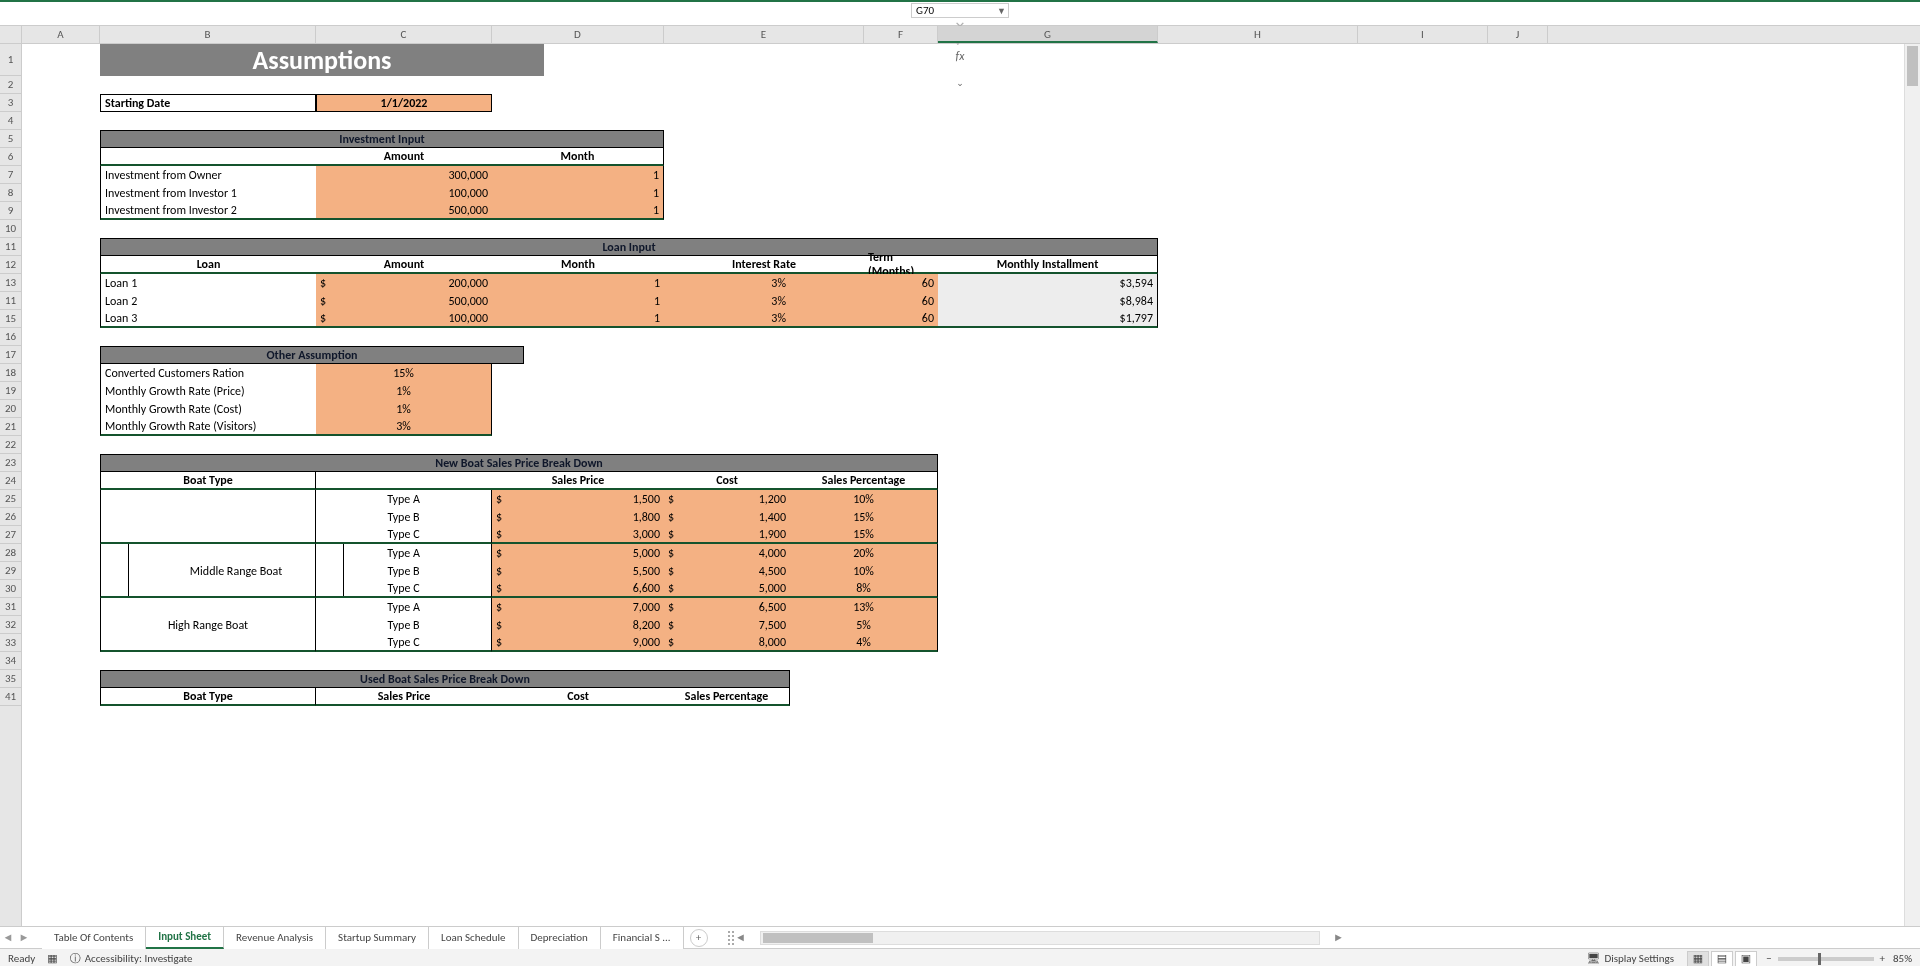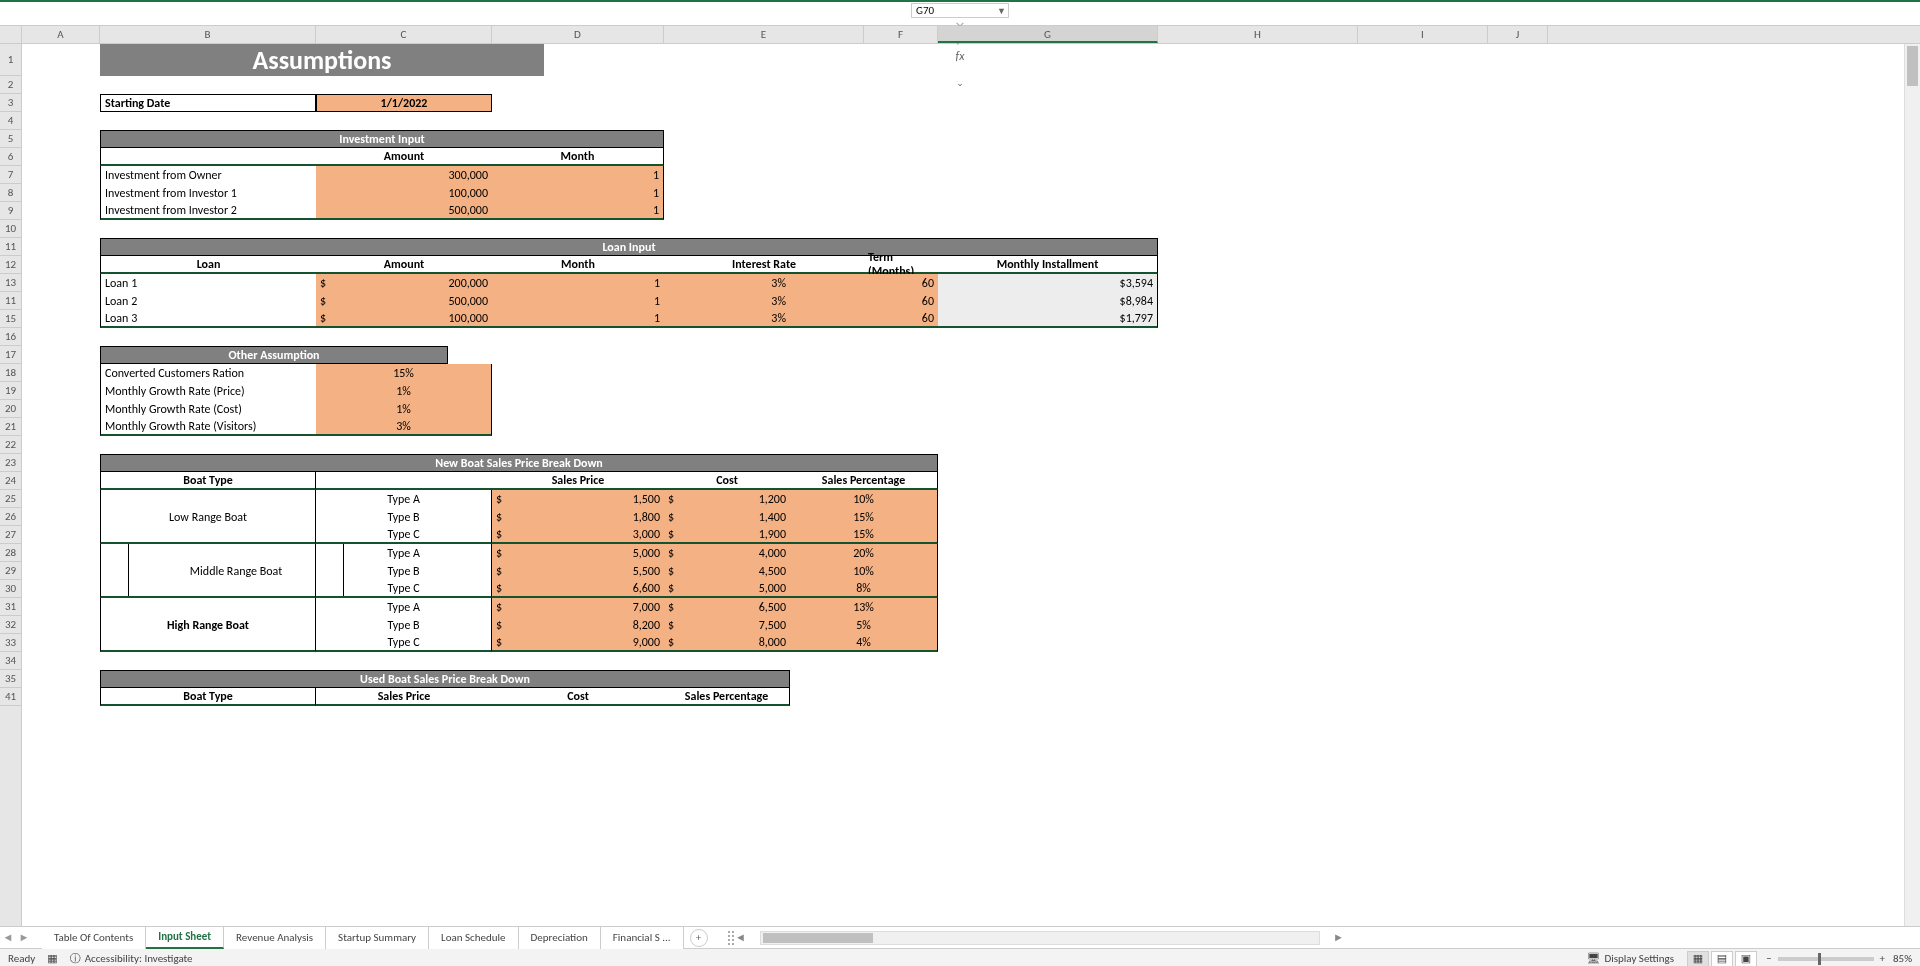--- a/index.html
+++ b/index.html
@@ -38,21 +38,21 @@
   .cG { left: 916px; width: 220px; }
   .cH { left: 1136px; width: 200px; }
   .cI { left: 1336px; width: 130px; }
   .cJ { left: 1466px; width: 60px; }
 
   .cell { position: absolute; font-size: 12px; padding: 0 4px; display: flex; align-items: center; }
   .b-all { border: 1px solid #000; }
   .b-r { border-right: 1px solid #000; }
   .b-b { border-bottom: 2px solid #14532d; }
   .b-l { border-left: 1px solid #000; }
-  .hdr-gray { background: #808080; color: #ffffff; font-weight: bold; justify-content: center; text-align: right; }
+  .hdr-gray { background: #808080; color: #0f172a; font-weight: bold; justify-content: center; text-align: right; }
   .hdr-big { background: #808080; color: #fff; font-weight: bold; font-size: 26px; justify-content: center; }
   .orange { background: #f4b183; }
   .light-gray { background: #ededed; }
   .bold { font-weight: bold; }
   .center { justify-content: center; }
   .right { justify-content: flex-end; }
   .left { justify-content: flex-start; }
 
   
   .vscroll { width: 16px; background: #f0f0f0; border-left: 1px solid #ddd; position: relative; }
@@ -199,21 +199,21 @@
       <div class="cell orange right" style="top:248px;left:768px;width:148px;height:18px">60</div>
       <div class="cell light-gray right b-r" style="top:248px;left:916px;width:220px;height:18px">$8,984</div>
       <div class="cell b-l b-b" style="top:266px;left:78px;width:216px;height:18px">Loan 3</div>
       <div class="cell orange left b-b" style="top:266px;left:294px;width:18px;height:18px">$</div>
       <div class="cell orange right b-b" style="top:266px;left:312px;width:158px;height:18px">100,000</div>
       <div class="cell orange right b-b" style="top:266px;left:470px;width:172px;height:18px">1</div>
       <div class="cell orange right b-b" style="top:266px;left:642px;width:126px;height:18px">3%</div>
       <div class="cell orange right b-b" style="top:266px;left:768px;width:148px;height:18px">60</div>
       <div class="cell light-gray right b-r b-b" style="top:266px;left:916px;width:220px;height:18px">$1,797</div>
 
-    <div class="cell hdr-gray b-all" style="top:302px;left:78px;width:348px;height:18px">Other Assumption</div>
+    <div class="cell hdr-gray b-all" style="top:302px;left:78px;width:424px;height:18px">Other Assumption</div>
     <div class="cell b-l" style="top:320px;left:78px;width:216px;height:18px">Converted Customers Ration</div>
       <div class="cell orange center b-r" style="top:320px;left:294px;width:176px;height:18px">15%</div>
       <div class="cell b-l" style="top:338px;left:78px;width:216px;height:18px">Monthly Growth Rate (Price)</div>
       <div class="cell orange center b-r" style="top:338px;left:294px;width:176px;height:18px">1%</div>
       <div class="cell b-l" style="top:356px;left:78px;width:216px;height:18px">Monthly Growth Rate (Cost)</div>
       <div class="cell orange center b-r" style="top:356px;left:294px;width:176px;height:18px">1%</div>
       <div class="cell b-l b-b" style="top:374px;left:78px;width:216px;height:18px">Monthly Growth Rate (Visitors)</div>
       <div class="cell orange center b-r b-b" style="top:374px;left:294px;width:176px;height:18px">3%</div>
 
     <div class="cell hdr-gray b-all" style="top:410px;left:78px;width:838px;height:18px">New Boat Sales Price  Break Down</div>
@@ -222,21 +222,20 @@
     <div class="cell bold center b-b" style="top:428px;left:294px;width:176px;height:18px"></div>
     <div class="cell bold center b-b" style="top:428px;left:470px;width:172px;height:18px">Sales Price</div>
     <div class="cell bold center b-b" style="top:428px;left:642px;width:126px;height:18px">Cost</div>
     <div class="cell bold center b-b b-r" style="top:428px;left:768px;width:148px;height:18px">Sales Percentage</div>
     <div class="cell center b-r" style="top:446px;left:294px;width:176px;height:18px">Type A</div>
       <div class="cell orange left" style="top:446px;left:470px;width:18px;height:18px">$</div>
       <div class="cell orange right" style="top:446px;left:488px;width:154px;height:18px">1,500</div>
       <div class="cell orange left" style="top:446px;left:642px;width:18px;height:18px">$</div>
       <div class="cell orange right" style="top:446px;left:660px;width:108px;height:18px">1,200</div>
       <div class="cell orange center b-r" style="top:446px;left:768px;width:148px;height:18px">10%</div>
-      <div class="cell center b-l b-r" style="top:446px;left:78px;width:216px;height:54px;">Low  Range Boat</div>
       <div class="cell center b-r" style="top:464px;left:294px;width:176px;height:18px">Type B</div>
       <div class="cell orange left" style="top:464px;left:470px;width:18px;height:18px">$</div>
       <div class="cell orange right" style="top:464px;left:488px;width:154px;height:18px">1,800</div>
       <div class="cell orange left" style="top:464px;left:642px;width:18px;height:18px">$</div>
       <div class="cell orange right" style="top:464px;left:660px;width:108px;height:18px">1,400</div>
       <div class="cell orange center b-r" style="top:464px;left:768px;width:148px;height:18px">15%</div>
       <div class="cell center b-r b-b" style="top:482px;left:294px;width:176px;height:18px">Type C</div>
       <div class="cell orange left b-b" style="top:482px;left:470px;width:18px;height:18px">$</div>
       <div class="cell orange right b-b" style="top:482px;left:488px;width:154px;height:18px">3,000</div>
       <div class="cell orange left b-b" style="top:482px;left:642px;width:18px;height:18px">$</div>
@@ -260,21 +259,21 @@
       <div class="cell orange right b-b" style="top:536px;left:488px;width:154px;height:18px">6,600</div>
       <div class="cell orange left b-b" style="top:536px;left:642px;width:18px;height:18px">$</div>
       <div class="cell orange right b-b" style="top:536px;left:660px;width:108px;height:18px">5,000</div>
       <div class="cell orange center b-r b-b" style="top:536px;left:768px;width:148px;height:18px">8%</div>
       <div class="cell center b-r" style="top:554px;left:294px;width:176px;height:18px">Type A</div>
       <div class="cell orange left" style="top:554px;left:470px;width:18px;height:18px">$</div>
       <div class="cell orange right" style="top:554px;left:488px;width:154px;height:18px">7,000</div>
       <div class="cell orange left" style="top:554px;left:642px;width:18px;height:18px">$</div>
       <div class="cell orange right" style="top:554px;left:660px;width:108px;height:18px">6,500</div>
       <div class="cell orange center b-r" style="top:554px;left:768px;width:148px;height:18px">13%</div>
-      <div class="cell center b-l b-r" style="top:554px;left:78px;width:216px;height:54px;font-weight:bold;">High Range Boat</div>
+      <div class="cell center b-l b-r" style="top:554px;left:78px;width:216px;height:54px;">High Range Boat</div>
       <div class="cell center b-r" style="top:572px;left:294px;width:176px;height:18px">Type B</div>
       <div class="cell orange left" style="top:572px;left:470px;width:18px;height:18px">$</div>
       <div class="cell orange right" style="top:572px;left:488px;width:154px;height:18px">8,200</div>
       <div class="cell orange left" style="top:572px;left:642px;width:18px;height:18px">$</div>
       <div class="cell orange right" style="top:572px;left:660px;width:108px;height:18px">7,500</div>
       <div class="cell orange center b-r" style="top:572px;left:768px;width:148px;height:18px">5%</div>
       <div class="cell center b-r b-b" style="top:590px;left:294px;width:176px;height:18px">Type C</div>
       <div class="cell orange left b-b" style="top:590px;left:470px;width:18px;height:18px">$</div>
       <div class="cell orange right b-b" style="top:590px;left:488px;width:154px;height:18px">9,000</div>
       <div class="cell orange left b-b" style="top:590px;left:642px;width:18px;height:18px">$</div>

